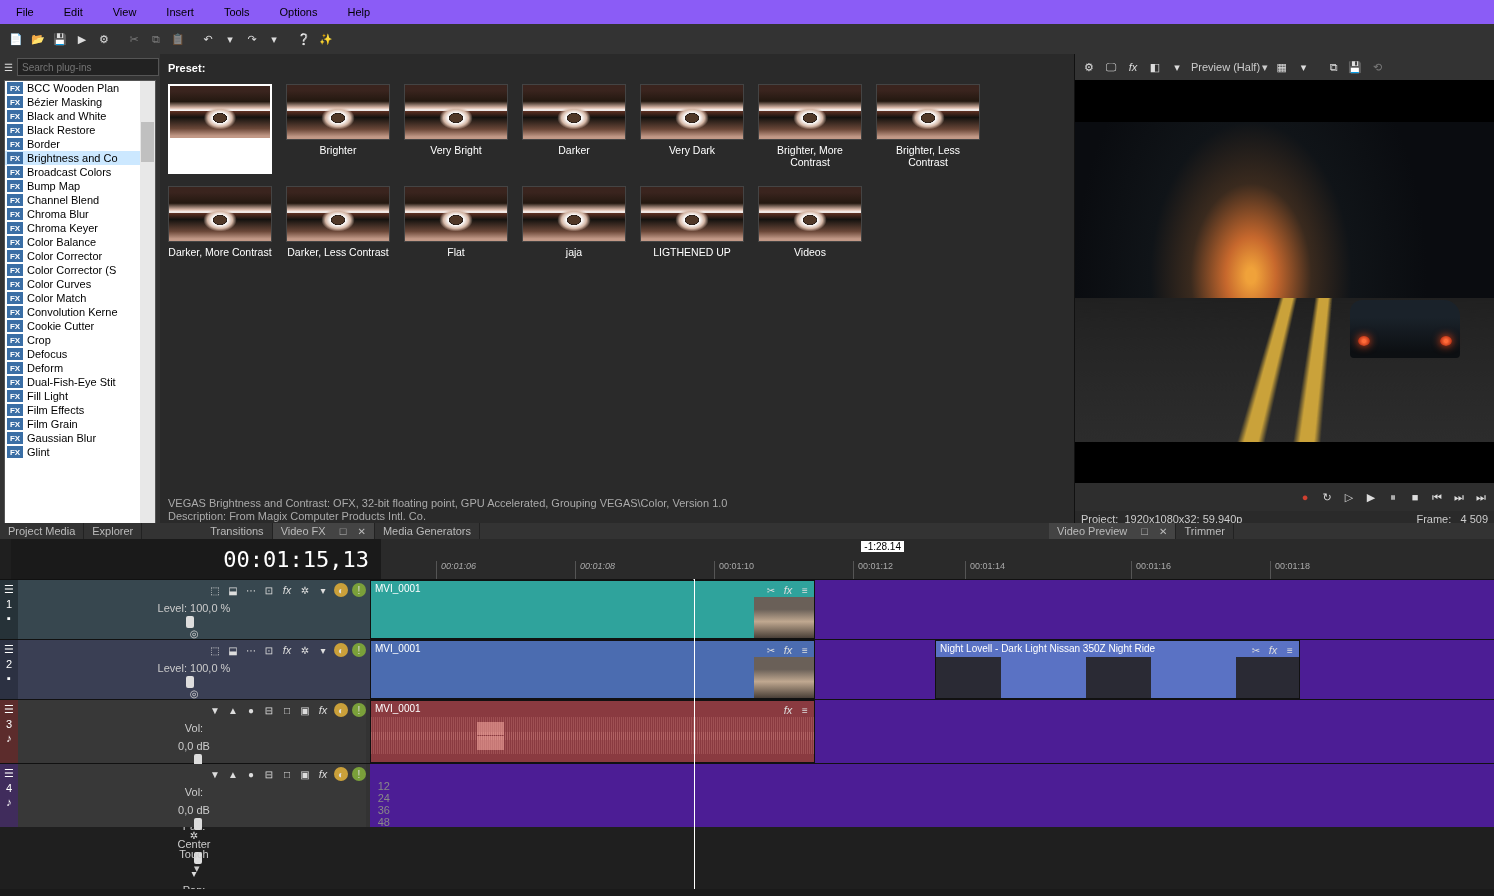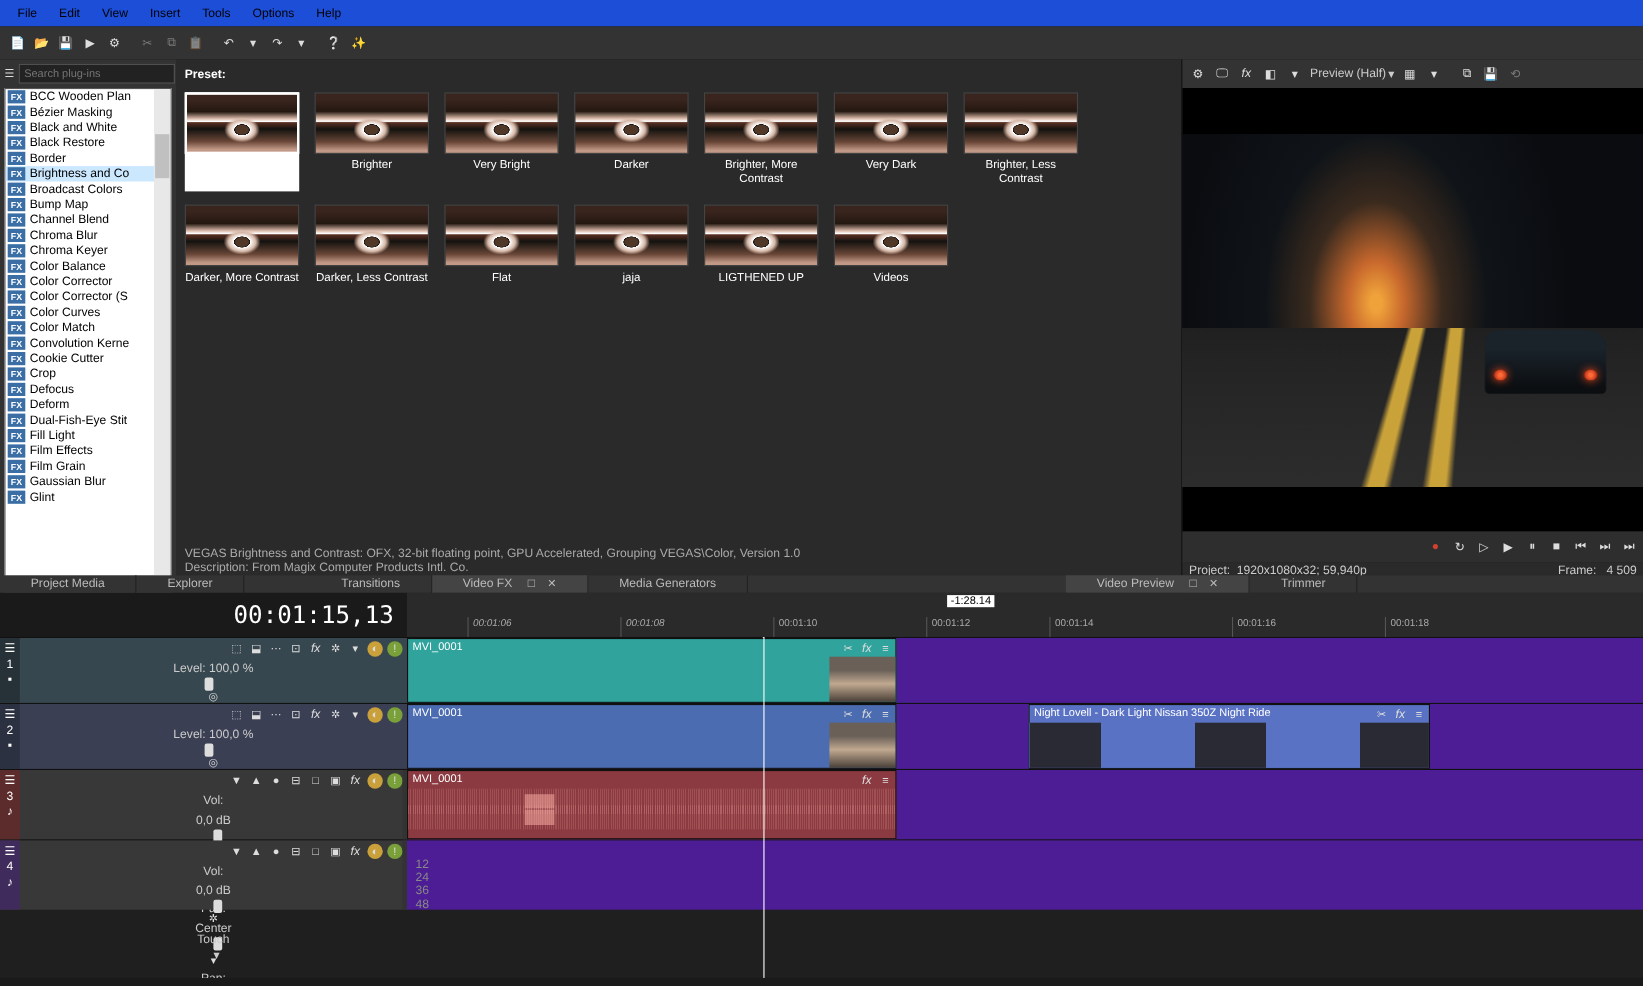--- a/index.html
+++ b/index.html
@@ -1,19 +1,19 @@
 <!DOCTYPE html>
 <html><head>
 <meta charset="utf-8">
 <style>
 * { margin: 0; padding: 0; box-sizing: border-box; font-family: "Segoe UI", Tahoma, sans-serif; font-size: 11px; }
 body { background: #1a1a1a; color: #ccc; width: 1494px; height: 896px; overflow: hidden; user-select: none; }
 
 
-.menubar { background: #1d4ed8; height: 24px; display: flex; align-items: center; padding: 0 6px; }
+.menubar { background: #8b5cf6; height: 24px; display: flex; align-items: center; padding: 0 6px; gap: 10px; }
 .menubar span { color: #000; padding: 4px 10px; cursor: default; }
 
 
 .toolbar { background: #333; height: 30px; display: flex; align-items: center; padding: 0 6px; gap: 2px; }
 .tbtn { width: 20px; height: 20px; display: inline-flex; align-items: center; justify-content: center; color: #ddd; cursor: pointer; }
 .tsep { width: 6px; }
 
 
 .main { display: flex; height: 485px; }
 
@@ -36,21 +36,21 @@
 .presetpanel .hdr { color: #fff; font-weight: bold; padding: 4px 0; }
 .presetgrid { display: flex; flex-wrap: wrap; gap: 14px; padding: 6px 0; }
 .preset { width: 104px; display: flex; flex-direction: column; align-items: center; }
 .preset .thumb { width: 104px; height: 56px; background: linear-gradient(180deg, #3a241e 10%, #231810 30%, #d9b8a8 42%, #fff 47%, #5a2f22 49%, #14120f 60%, #6a4738 82%, #c29987 96%); border: 1px solid #444; position: relative; overflow: hidden; }
 .preset .thumb::before { content: ""; position: absolute; left: 22%; top: 38%; width: 56%; height: 46%; background: radial-gradient(ellipse 36% 60% at 50% 50%, #503828 28%, #1a1311 34%, #fff 36%, #d4b6a5 60%, transparent 80%); border-radius: 50%; filter: blur(0.4px); }
 .preset.sel .thumb { border: 2px solid #fff; background-color: #fff; }
 .preset.sel { background: #fff; padding-bottom: 4px; }
 .preset .lbl { text-align: center; color: #fff; font-size: 10.5px; margin-top: 4px; min-height: 26px; }
 .plugdesc { position: absolute; bottom: 16px; left: 168px; color: #aaa; font-size: 10px; line-height: 13px; }
 .tabbar { position: absolute; bottom: 0; left: 0; right: 0; height: 16px; background: #333; display: flex; color: #bbb; font-size: 10px; }
-.tabbar .tab { padding: 1px 28px; border-right: 1px solid #222; display: flex; align-items: center; gap: 4px; }
+.tabbar .tab { padding: 1px 8px; border-right: 1px solid #222; display: flex; align-items: center; gap: 4px; }
 .tabbar .tab.act { background: #444; }
 .closex { font-size: 10px; }
 
 
 .preview { width: 420px; background: #262626; display: flex; flex-direction: column; border-left: 1px solid #111; }
 .preview-tools { height: 26px; display: flex; align-items: center; padding: 0 4px; gap: 2px; background: #333; font-size: 11px; }
 .dropdown { display: flex; align-items: center; gap: 2px; padding: 0 2px; }
 .preview-canvas { flex: 1; background: #000; display: flex; align-items: center; justify-content: center; position: relative; }
 .preview-img { width: 100%; height: 320px; background: radial-gradient(ellipse 60% 120% at 42% 48%, #f0a23a 2%, #c7682d 10%, #3a2a1e 24%, #101418 40%, #0a0c10 70%), linear-gradient(180deg, #0c1014 55%, #1a1c1c 80%); position: relative; overflow: hidden; }
 .road { position: absolute; bottom: 0; left: 0; right: 0; height: 45%; background:
@@ -62,21 +62,21 @@
 .car::before { left: 8px; } .car::after { right: 8px; }
 .preview-info { display: flex; justify-content: space-between; padding: 2px 6px; font-size: 10px; background: #2a2a2a; }
 .preview-info .r { text-align: right; }
 .redtxt { color: #de6a5a; }
 .transport { height: 28px; background: #2e2e2e; display: flex; align-items: center; justify-content: flex-end; gap: 4px; padding: 0 4px; }
 .transport .tbtn { width: 18px; height: 18px; }
 .recbtn { color: #d04030; }
 
 
 .timeline { height: 350px; background: #1f1f1f; display: flex; flex-direction: column; position: relative; }
-.tl-hdr-row { display: flex; height: 40px; }
+.tl-hdr-row { display: flex; height: 40px; padding-left: 11px; }
 .tl-left-time { width: 370px; background: #1a1a1a; display: flex; align-items: center; justify-content: flex-end; padding-right: 12px; }
 .timecode { color: #fff; font-size: 22px; font-family: "Consolas", monospace; }
 .tl-ruler { flex: 1; background: #2a2a2a; position: relative; }
 .rulertick { position: absolute; top: 22px; color: #aaa; font-size: 9px; border-left: 1px solid #555; height: 18px; padding-left: 4px; }
 .rulerbubble { position: absolute; top: 2px; right: 590px; background: #fff; color: #000; font-size: 10px; padding: 0 3px; }
 
 .tracks { flex: 1; overflow: hidden; }
 .track { display: flex; height: 60px; border-top: 1px solid #111; }
 .track.audio { height: 64px; }
 .track-hdr { width: 370px; background: #37474f; display: flex; flex-direction: column; position: relative; }
@@ -285,25 +285,25 @@
         <div class="preset">
           <div class="thumb"></div>
           <div class="lbl">Very Bright</div>
         </div>
         <div class="preset">
           <div class="thumb"></div>
           <div class="lbl">Darker</div>
         </div>
         <div class="preset">
           <div class="thumb"></div>
+          <div class="lbl">Very Dark</div>
+        </div>
+        <div class="preset">
+          <div class="thumb"></div>
           <div class="lbl">Brighter, More Contrast</div>
-        </div>
-        <div class="preset">
-          <div class="thumb"></div>
-          <div class="lbl">Very Dark</div>
         </div>
         <div class="preset">
           <div class="thumb"></div>
           <div class="lbl">Brighter, Less Contrast</div>
         </div>
       </div>
     <div class="presetgrid" id="presets2">
         <div class="preset">
           <div class="thumb"></div>
           <div class="lbl">Darker, More Contrast</div>

